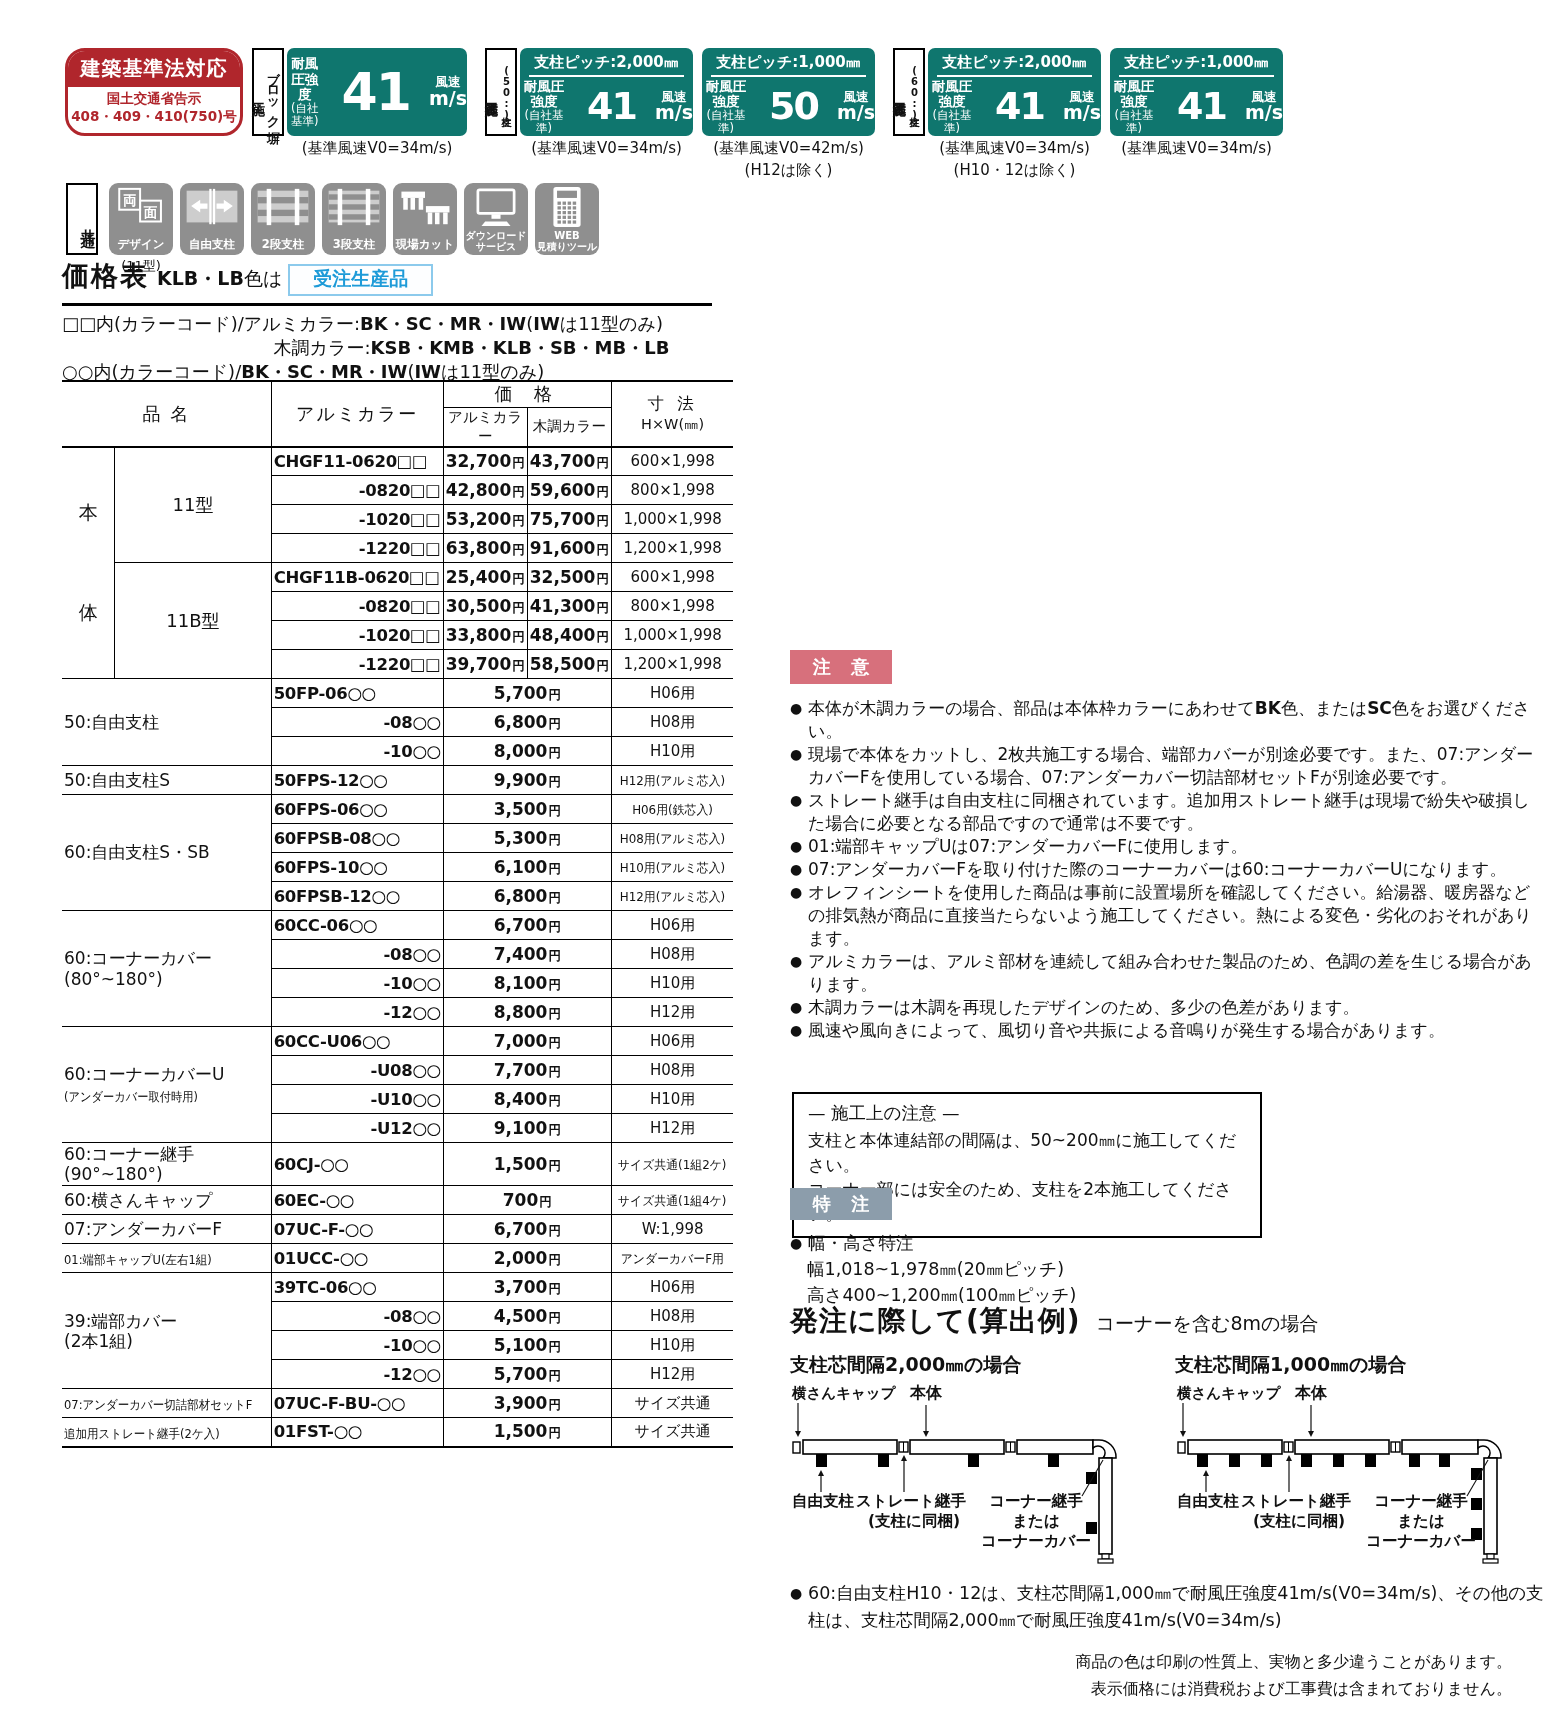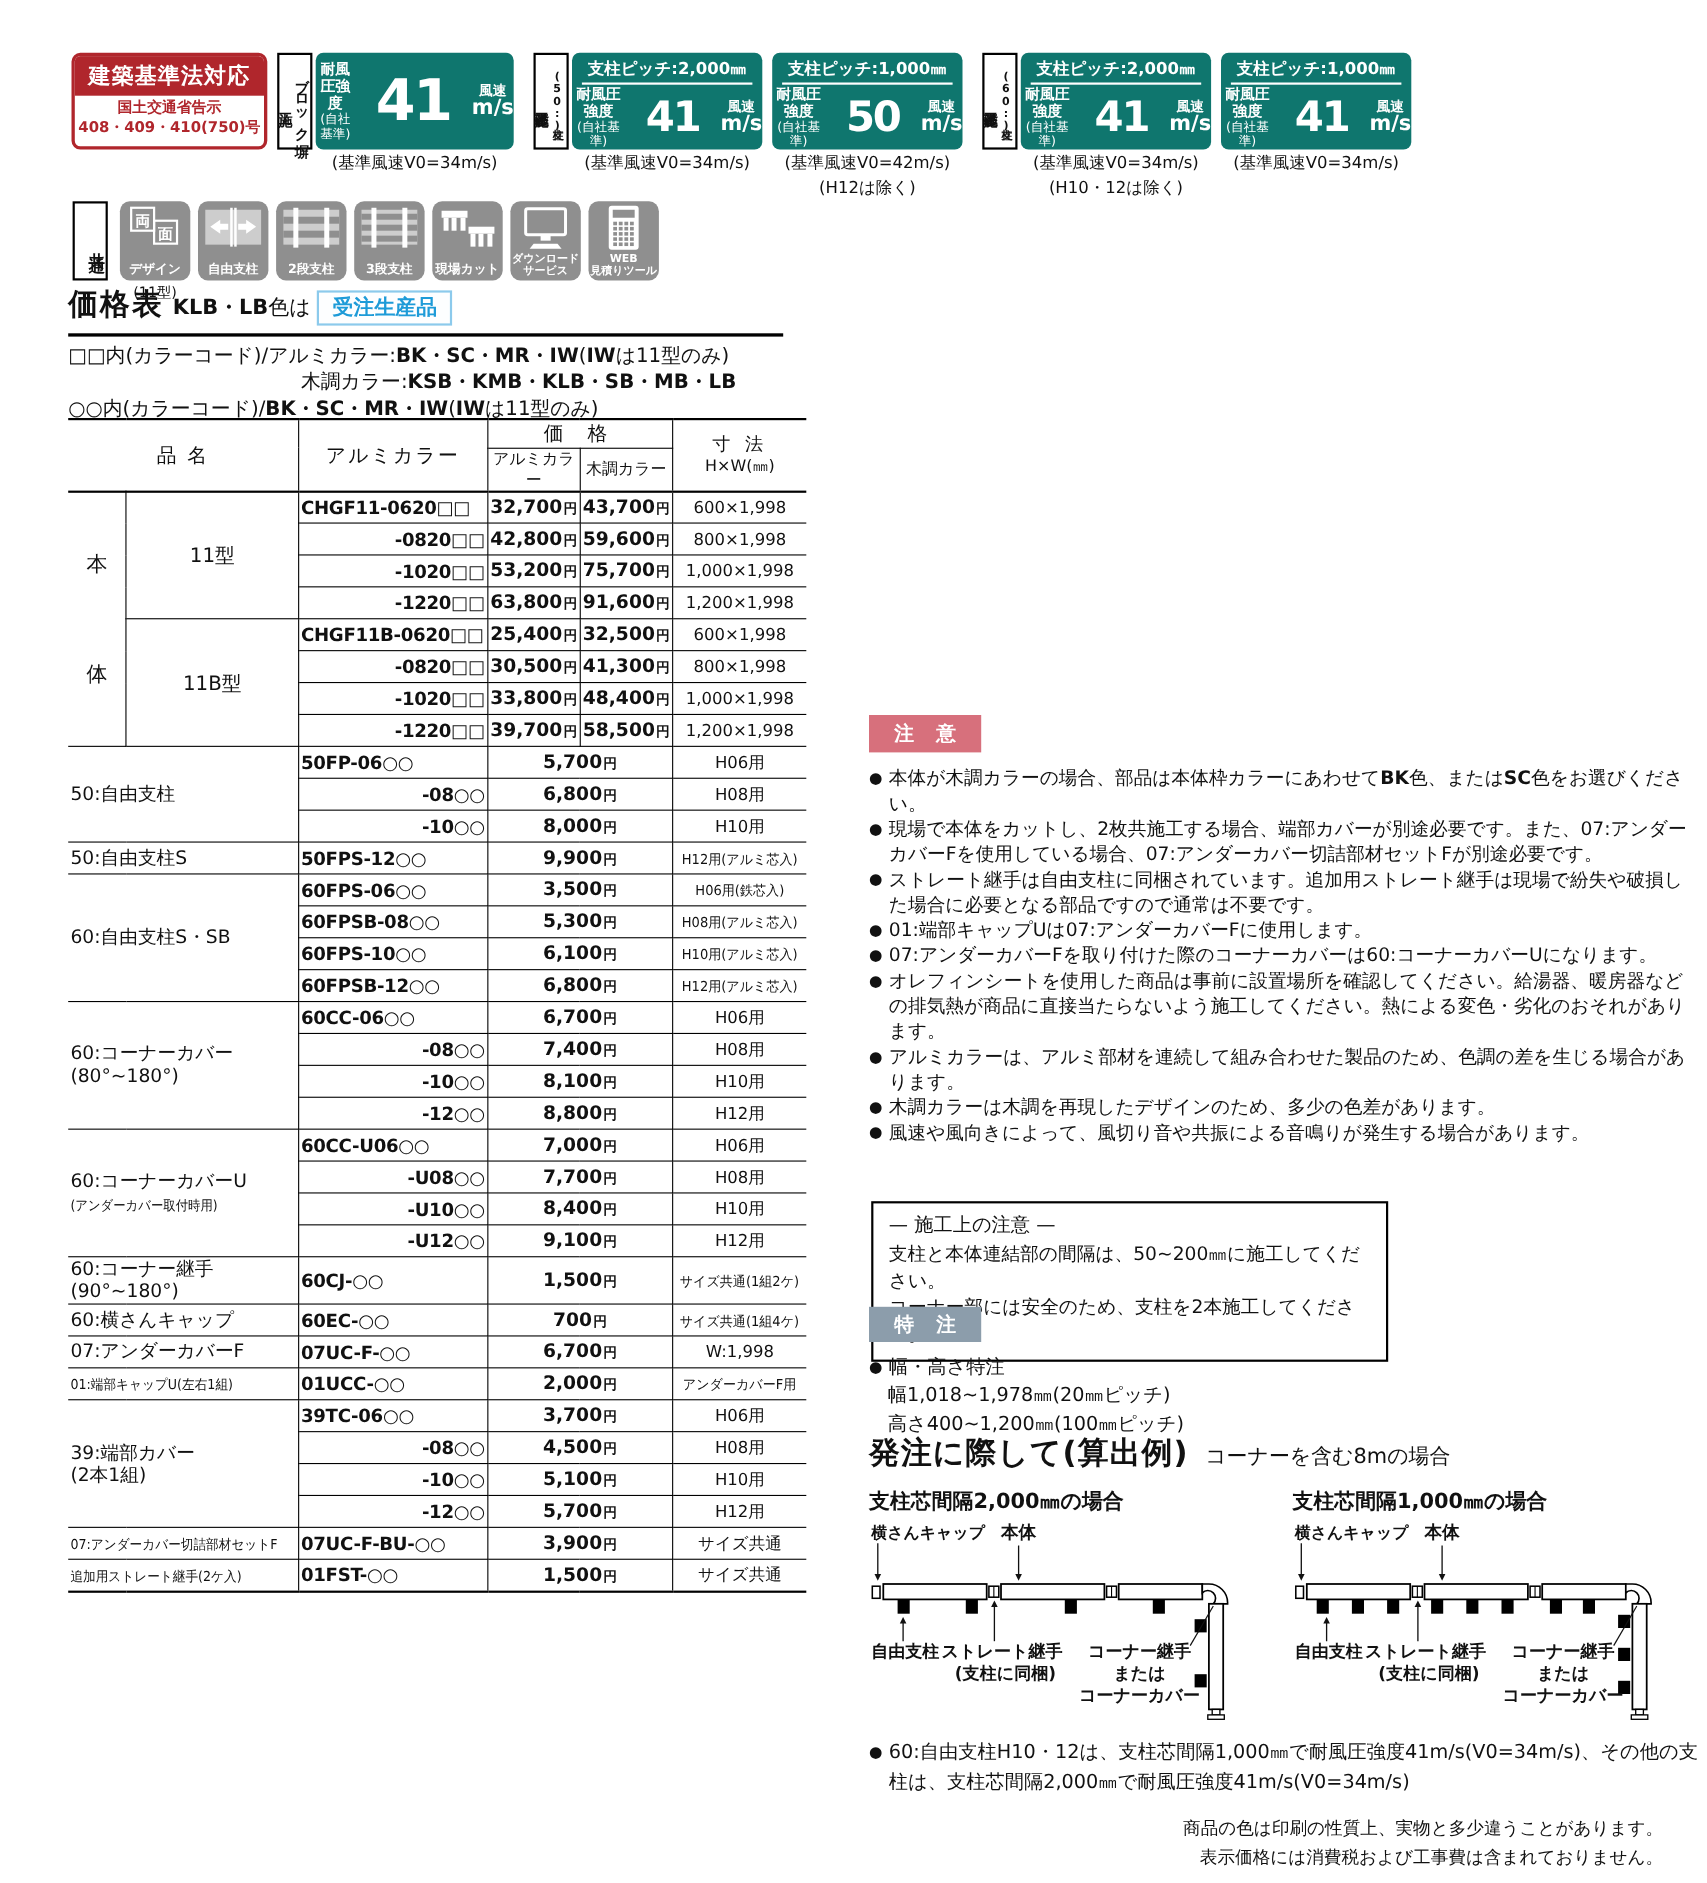--- a/index.html
+++ b/index.html
@@ -2,21 +2,21 @@
 <html><head>
 <meta charset="utf-8">
 <style>
   *{margin:0;padding:0;box-sizing:border-box;}
   html,body{background:#fff;}
   body{width:1552px;height:1712px;position:relative;font-family:"DejaVu Sans","Liberation Sans",sans-serif;color:#111;}
   b{font-weight:bold;}
 
   
   #top-badges{position:absolute;left:65px;top:48px;display:flex;align-items:flex-start;}
-  .law{width:178px;height:88px;border:3px solid #b0262c;border-radius:8px;overflow:hidden;background:#fff;flex:none;}
+  .law{width:178px;height:88px;border:3px solid #b0262c;border-radius:20px;overflow:hidden;background:#fff;flex:none;}
   .law-top{background:#b0262c;color:#fff;font-size:20px;font-weight:bold;text-align:center;padding:4px 0 5px;letter-spacing:1px;}
   .law-bottom{color:#b0262c;font-size:13.5px;font-weight:bold;text-align:center;line-height:1.3;padding-top:3px;}
   .vlabel{width:32px;height:88px;border:2px solid #000;writing-mode:vertical-rl;text-orientation:upright;font-size:13px;font-weight:bold;line-height:15px;text-align:center;padding:3px 1px;margin:0 3px 0 9px;flex:none;background:#fff;}
   .vlabel .vsub{font-size:10px;}
   .spec-wrap{margin-right:9px;flex:none;}
   .spec-box{width:180px;height:88px;background:#0f766e;border-radius:7px;color:#fff;display:flex;flex-direction:column;}
   .spec-box.wp{width:173px;}
   .pitch{font-size:15px;font-weight:bold;text-align:center;padding:5px 0 3px;margin:0 9px;border-bottom:2px solid #fff;white-space:nowrap;}
   .sprow{flex:1;display:flex;align-items:center;justify-content:center;gap:19px;}
   .sleft{text-align:center;line-height:1.12;}
@@ -39,21 +39,21 @@
   .tile-icon svg{width:58px;height:44px;display:block;}
   .tile-label{position:absolute;bottom:4px;width:100%;text-align:center;color:#fff;font-weight:bold;font-size:11.5px;line-height:1.12;}
   .tile-label.two{font-size:10px;bottom:3px;}
   .tile-caption{position:absolute;top:74px;width:100%;text-align:center;font-size:13px;}
 
   
   #price-head{position:absolute;left:62px;top:258px;width:650px;}
   .ptitle-row{display:flex;align-items:baseline;}
   .ptitle{font-size:27px;font-weight:bold;letter-spacing:2px;}
   .psub{font-size:19px;margin-left:8px;}
-  .pbadge{font-size:19px;color:#1e9bd8;border:2px solid #8ccaec;background:#fdfeff;padding:0 12px 2px;margin-left:6px;font-weight:bold;}
+  .pbadge{font-size:19px;color:#1e9bd8;border:2px solid #8ccaec;background:#fdfeff;padding:0 23px 2px;margin-left:6px;font-weight:bold;}
   .rule{height:2.5px;background:#000;margin-top:7px;}
   .cnotes{margin-top:6px;font-size:18px;line-height:1.36;}
   .cnotes .ln2{padding-left:169px;text-align:center;}
 
   
   #price-table{position:absolute;left:62px;top:380px;border-collapse:collapse;table-layout:fixed;background:#fff;}
   #price-table th,#price-table td{border:1px solid #000;overflow:hidden;}
   #price-table thead tr:first-child th{border-top:2px solid #000;}
   #price-table thead tr:nth-child(2) th{border-bottom:2.5px solid #000;}
   #price-table .hname,#price-table .hcode,#price-table .hdim{border-bottom:2.5px solid #000;}

